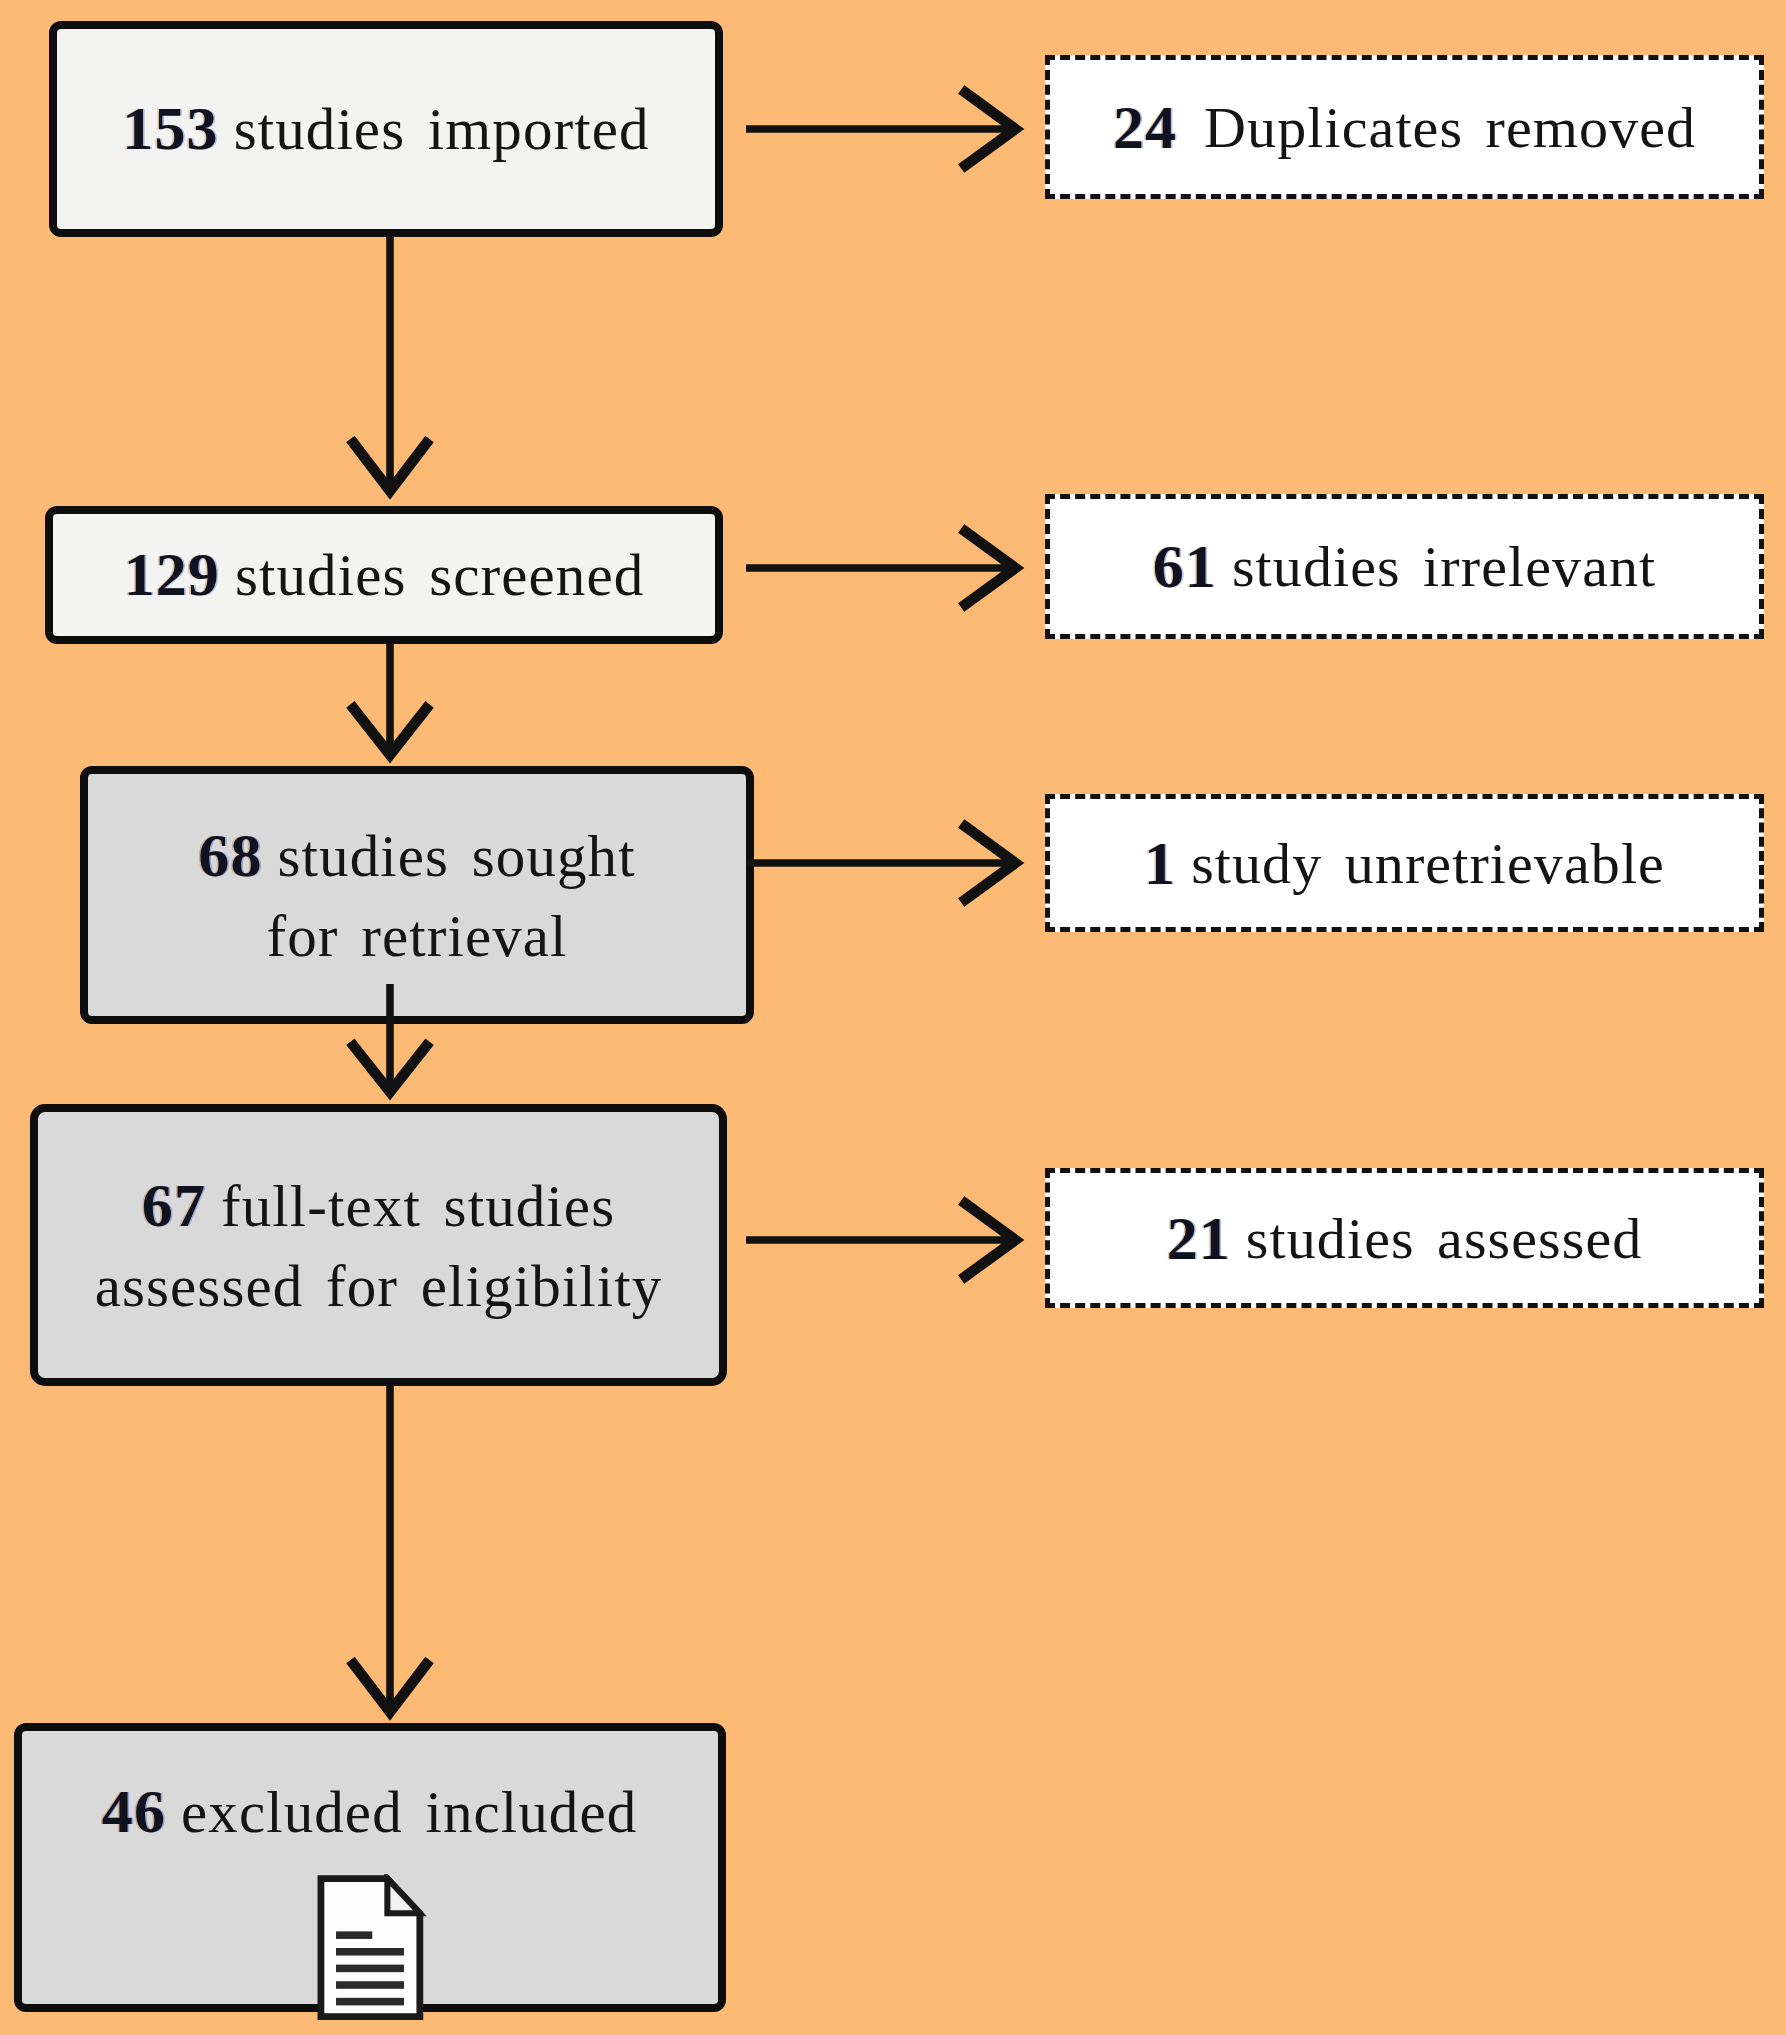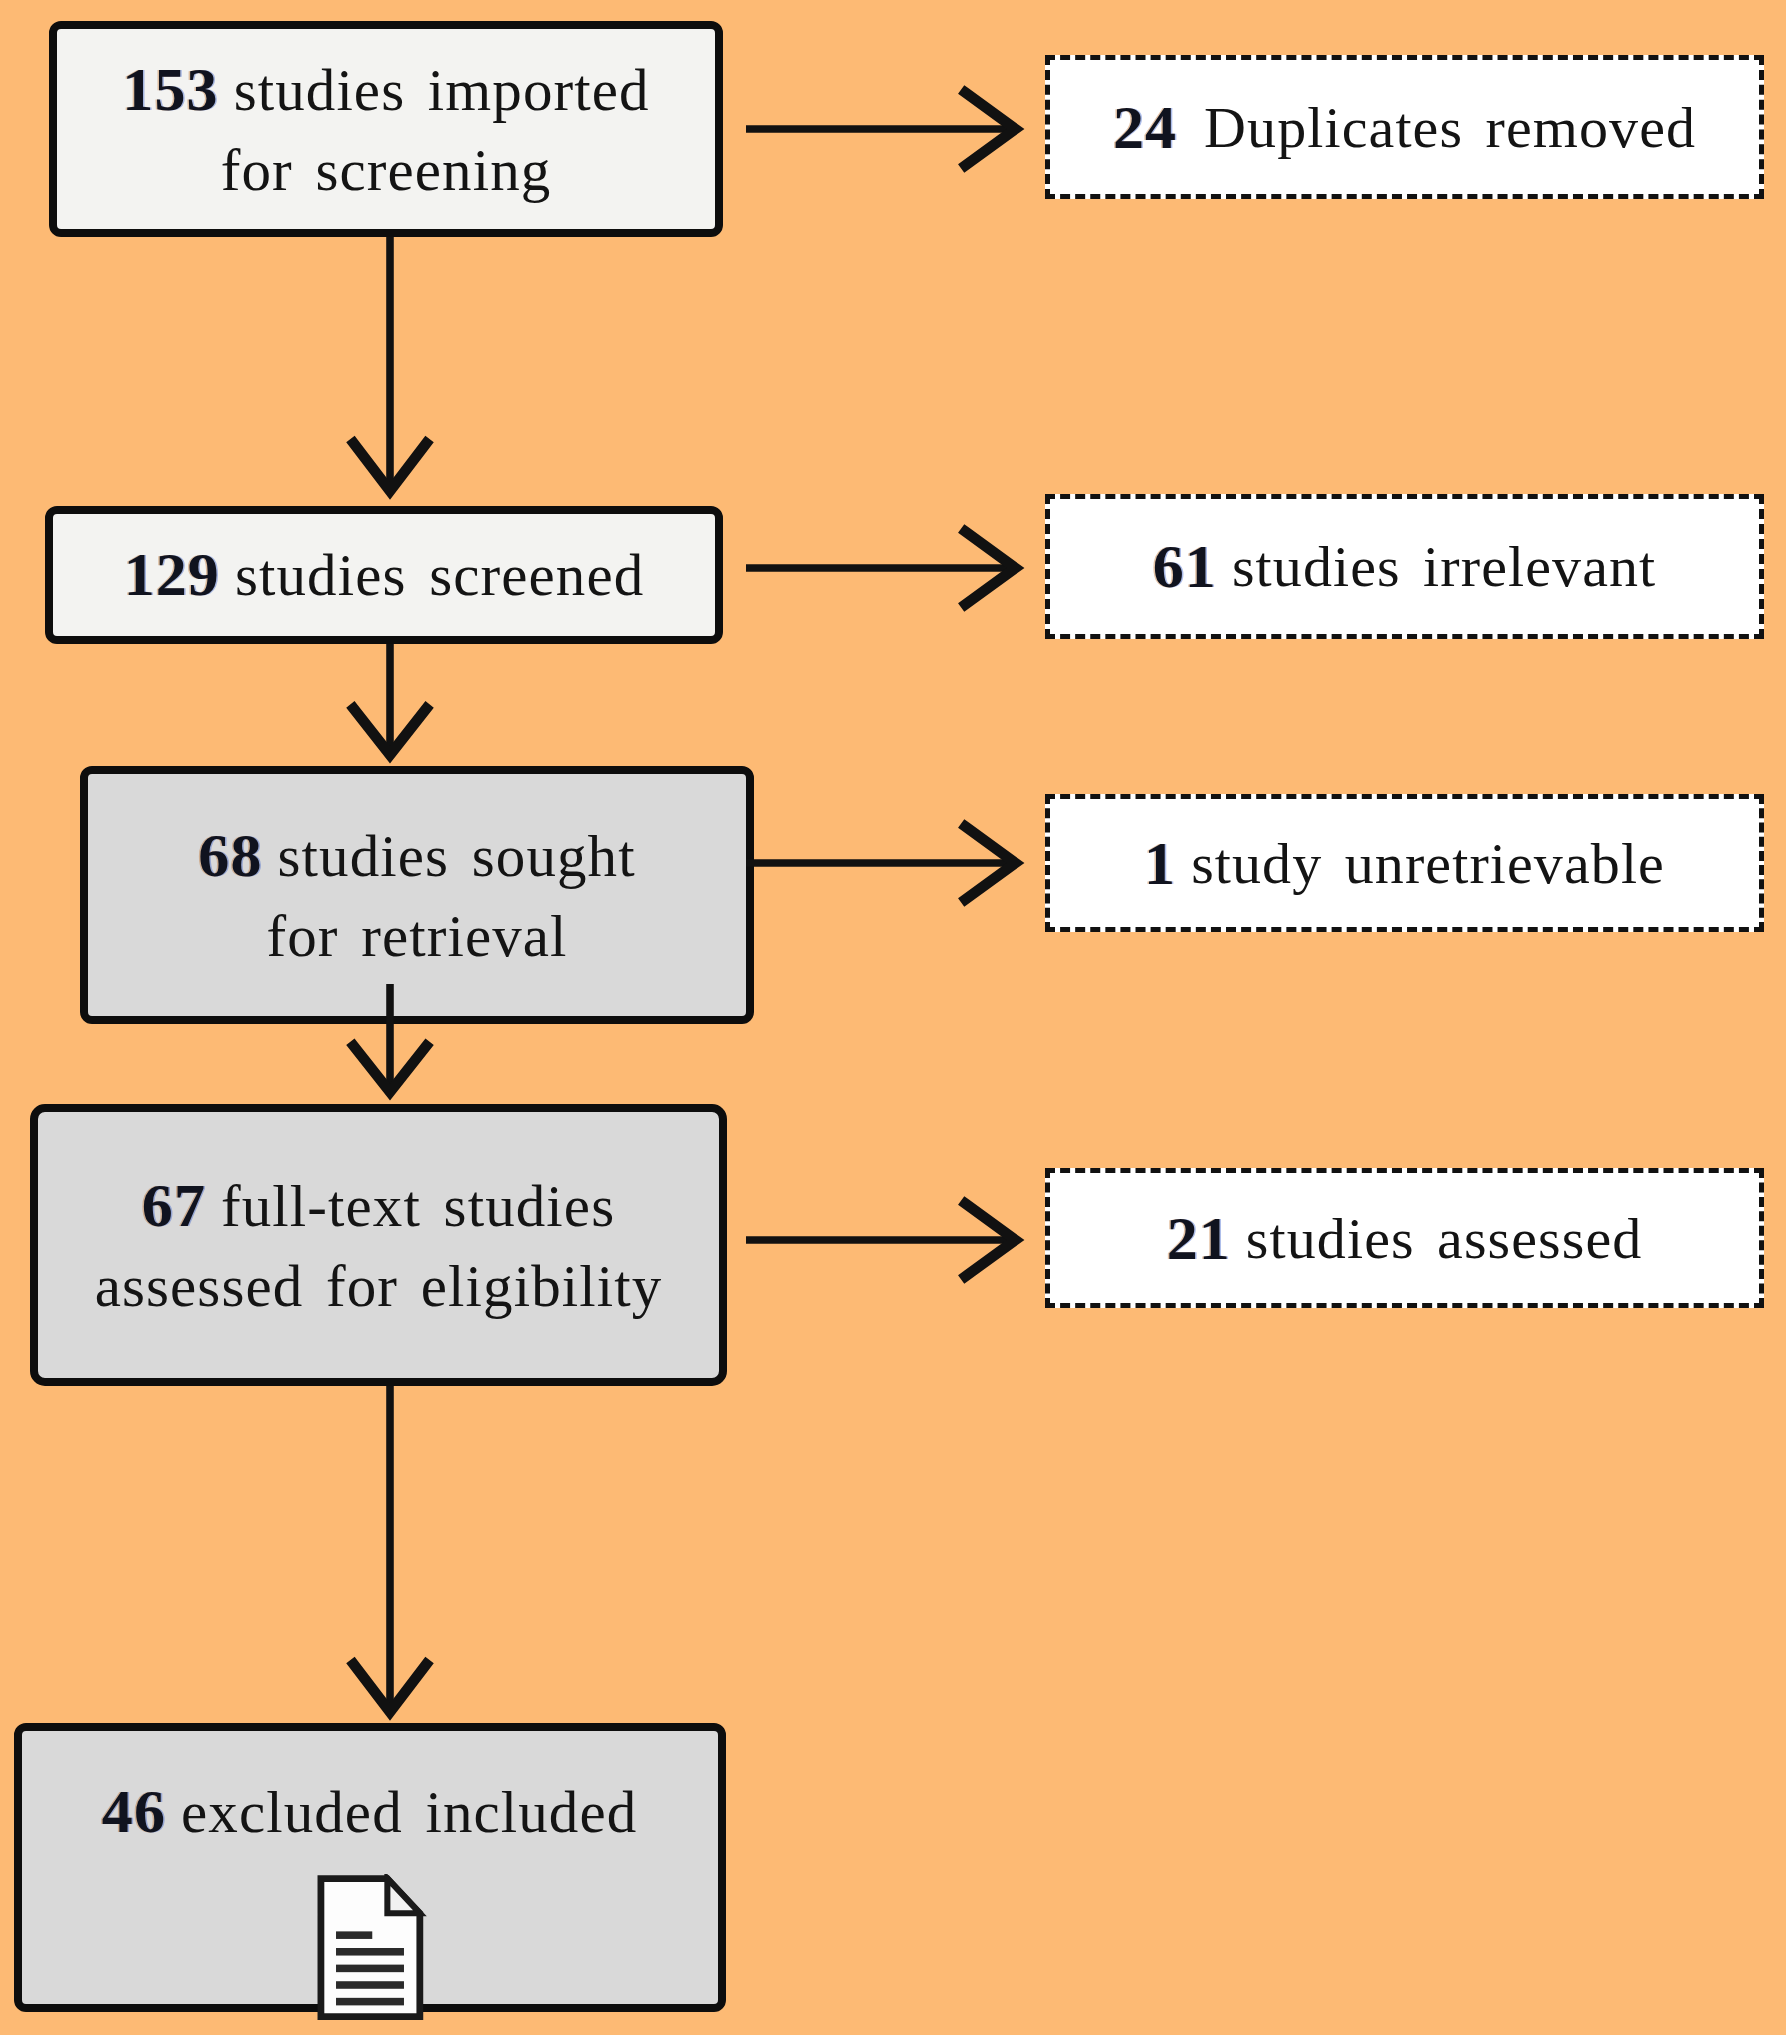--- a/index.html
+++ b/index.html
@@ -76,21 +76,20 @@
   .arrow svg{display:block;width:100%;height:100%;}
   .doc-icon{margin-top:21px;}
 </style>
 </head>
 <body>
 
 <div class="stage">
 
   <div class="pbox light box1">
     <div class="lline"><span class="count">153</span><span>studies imported</span></div>
-    <div class="lline">for screening</div>
   </div>
 
   <div class="pbox light box2">
     <div class="lline"><span class="count">129</span><span>studies screened</span></div>
   </div>
 
   <div class="pbox dark box3">
     <div class="lline"><span class="count">68</span><span>studies sought</span></div>
     <div class="lline">for retrieval</div>
   </div>

